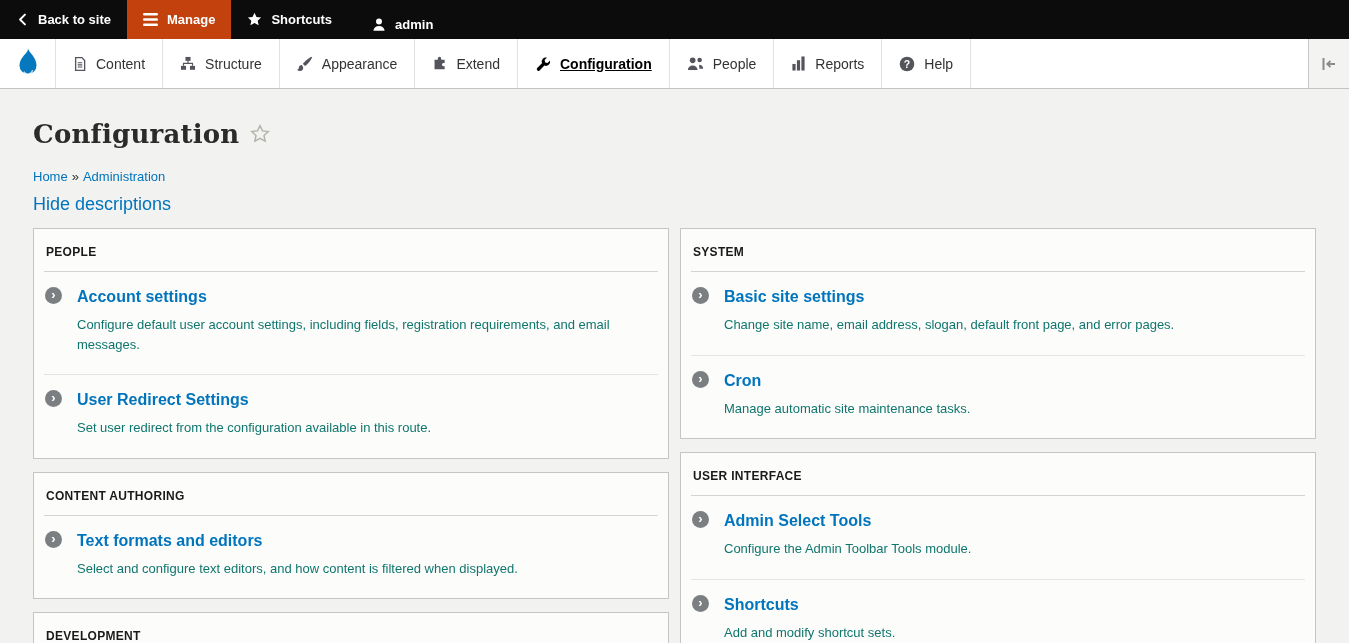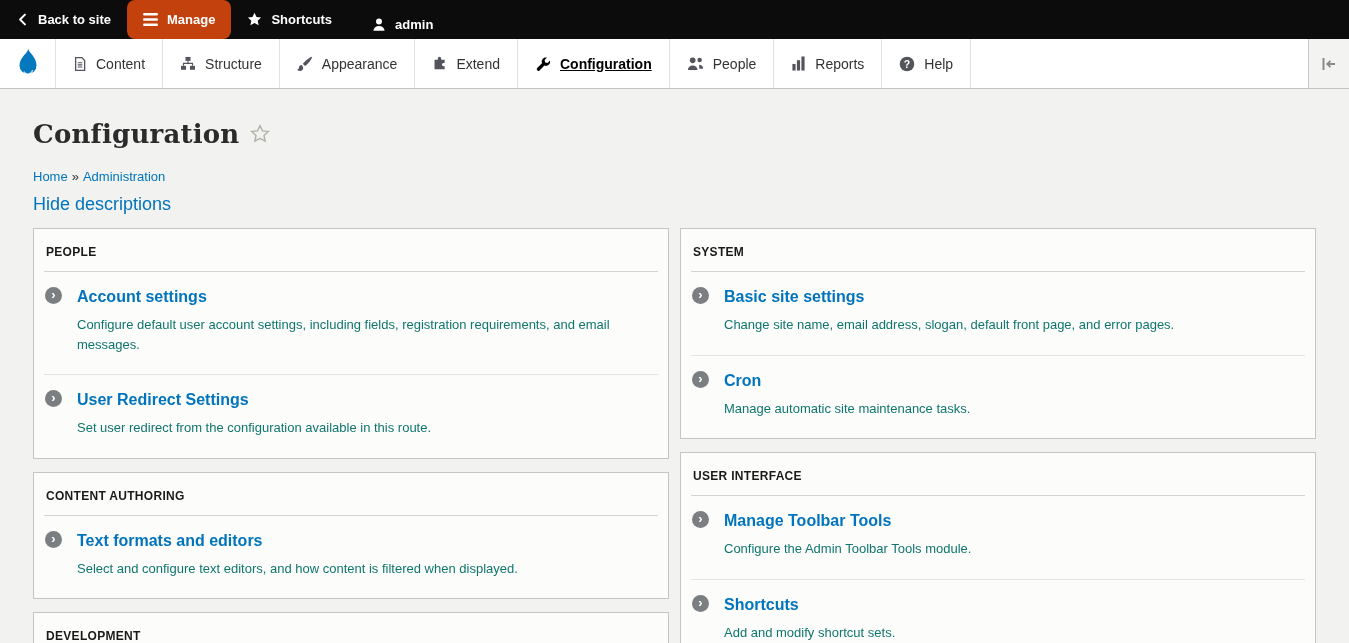--- a/index.html
+++ b/index.html
@@ -8,21 +8,21 @@
     font-family: "Liberation Sans", "DejaVu Sans", sans-serif;
     background: #f2f2f0;
     color: #262626;
   }
   a { text-decoration: none; cursor: pointer; }
 
   
   .admin-toolbar { display: flex; height: 39px; background: #0c0c0c; align-items: stretch; }
   .atb-tab {
     display: flex; align-items: center; gap: 9px; padding: 0 16px;
-    color: #fff; font-size: 13px; font-weight: bold; cursor: pointer; white-space: nowrap; border-radius: 8px;
+    color: #fff; font-size: 13px; font-weight: bold; cursor: pointer; white-space: nowrap;
   }
   .atb-tab.active { background: #c2410c; }
   .atb-tab svg { display: block; flex: none; }
   .atb-user { margin-left: 8px; margin-top: 9px; }
 
   
   .menubar { display: flex; height: 50px; background: #fff; border-bottom: 1px solid #c2c2c2; align-items: stretch; }
   .logo-tab { display: flex; align-items: center; justify-content: center; width: 56px; border-right: 1px solid #e2e2e2; cursor: pointer; }
   .menu-tab {
     display: flex; align-items: center; gap: 9px; padding: 0 17px;
@@ -247,21 +247,21 @@
         <span class="item-icon">›</span>
         <a class="item-link">Cron</a>
         <p class="item-desc">Manage automatic site maintenance tasks.</p>
       </div>
     </section>
 
     <section class="panel">
       <h3 class="panel-title">USER INTERFACE</h3>
       <div class="panel-item">
         <span class="item-icon">›</span>
-        <a class="item-link">Manage Toolbar Tools</a>
+        <a class="item-link">Admin Select Tools</a>
         <p class="item-desc">Configure the Admin Toolbar Tools module.</p>
       </div>
       <div class="panel-item">
         <span class="item-icon">›</span>
         <a class="item-link">Shortcuts</a>
         <p class="item-desc">Add and modify shortcut sets.</p>
       </div>
     </section>
 
   </div>

